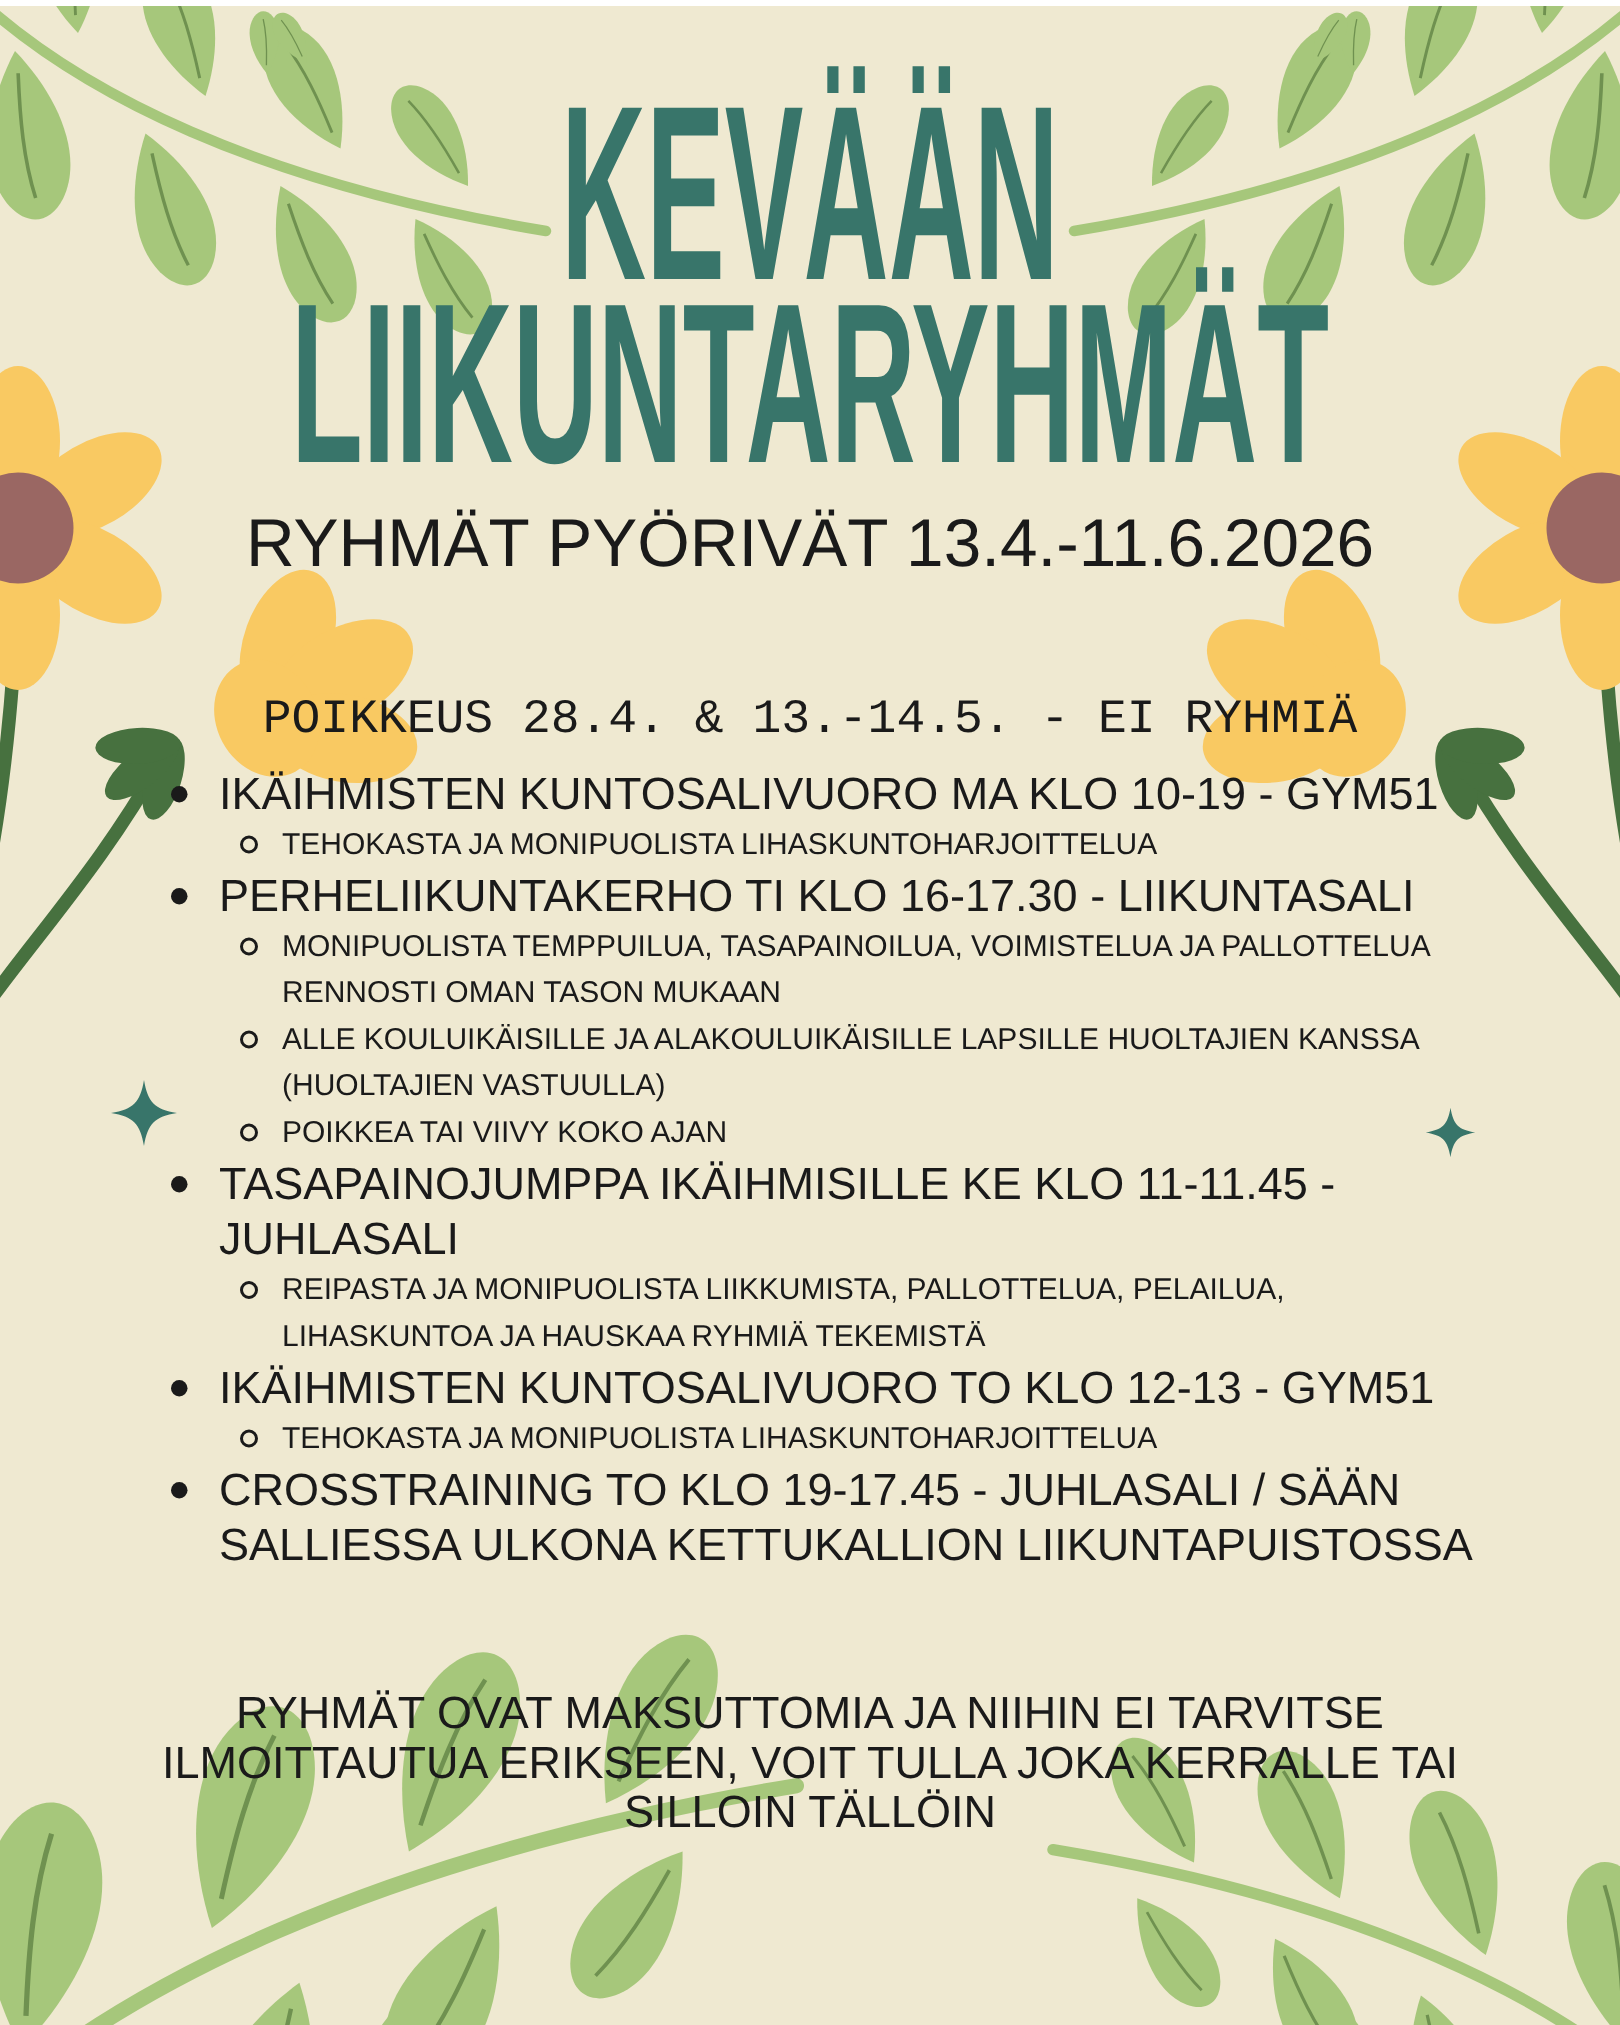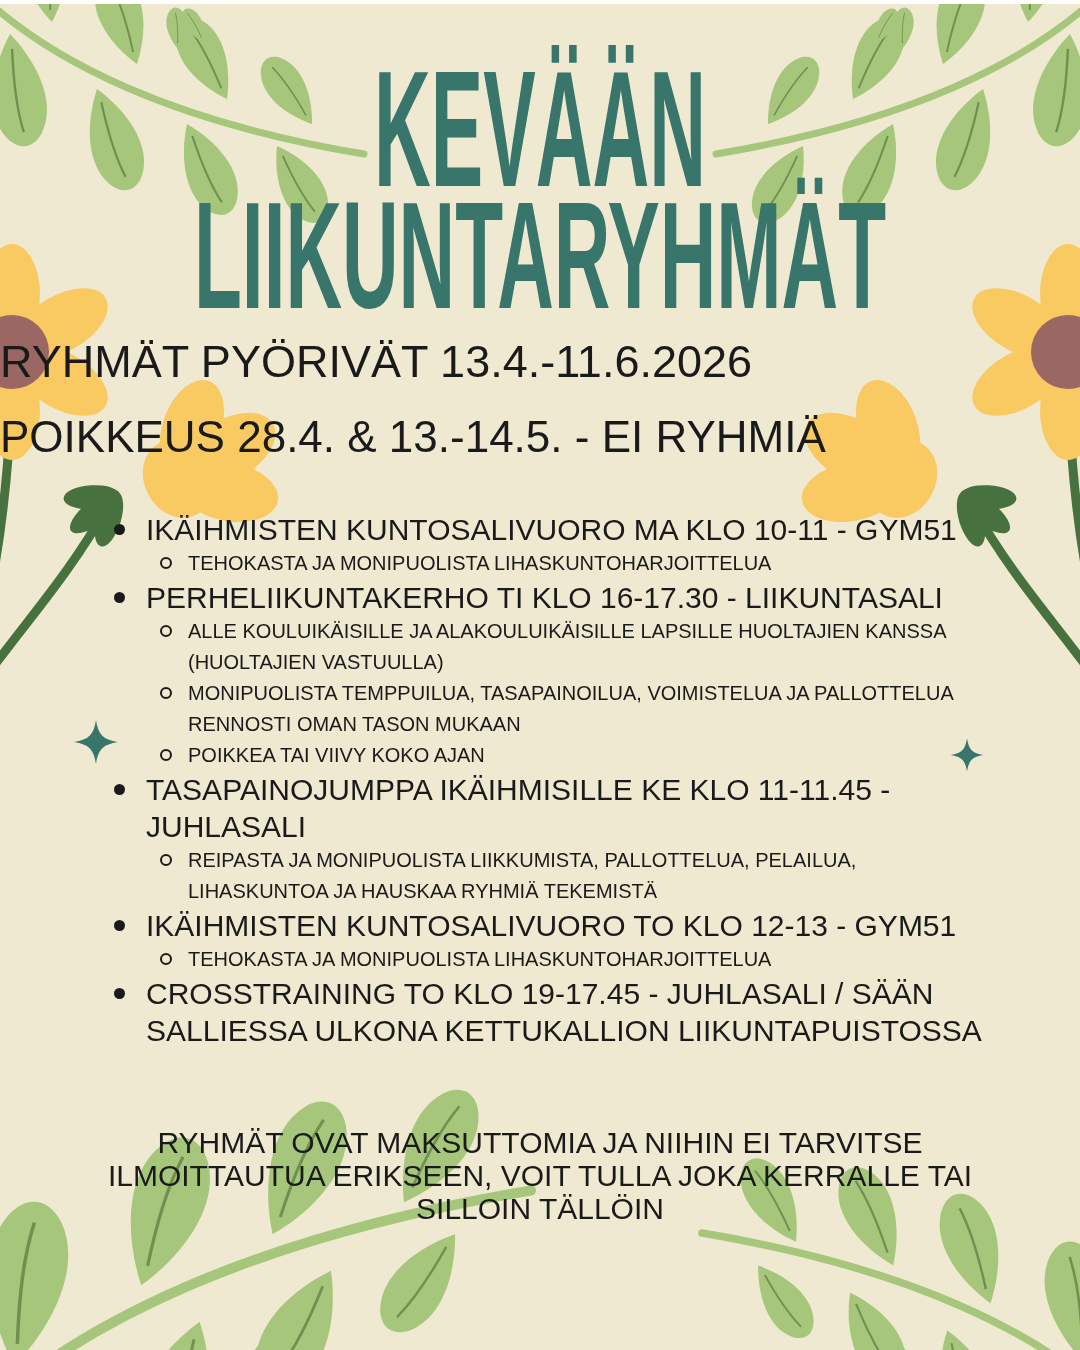--- a/index.html
+++ b/index.html
@@ -23,23 +23,23 @@
   .stem-light{stroke:var(--leaf,#A6C77B);stroke-width:7;fill:none;stroke-linecap:round;}
   .stem-dark{stroke:var(--stem,#47713F);stroke-width:9;fill:none;stroke-linecap:round;}
   .petal{fill:var(--petal,#F9C962);}
   .fcenter{fill:var(--flower-center,#9A6763);}
   .sepal-leaf{fill:var(--stem,#47713F);}
   .sparkle{fill:var(--sparkle,#38756A);}
 
   .title-svg{position:absolute;left:0;top:0;z-index:2;}
   .title-text{font-family:"Liberation Sans",sans-serif;font-weight:700;fill:var(--title,#38756A);}
 
-  .textblock{position:absolute;left:0;width:1080px;text-align:left;z-index:2;}
+  .textblock{position:absolute;left:0;width:1080px;text-align:center;z-index:2;}
   .subtitle{top:333px;font-size:45px;line-height:1.1;}
-  .exception{top:409px;font-size:44px;line-height:1.1;}
+  .exception{top:458px;font-size:32px;line-height:1.1;font-family:Liberation Mono, monospace;}
 
   .groups-wrap{position:absolute;left:112px;top:507px;width:880px;z-index:2;}
   ul.groups{list-style:none;margin:0;padding:0;}
   li.group-item{position:relative;padding-left:34px;font-size:30px;line-height:37px;}
   li.group-item > .group-title{display:block;}
   li.group-item::before{
     content:"";position:absolute;left:2px;top:13px;width:11px;height:11px;
     border-radius:50%;background:var(--text,#1a1a1a);
   }
   ul.details{list-style:none;margin:0;padding:0 0 0 12px;}
@@ -140,30 +140,30 @@
     <text class="title-text" x="540" y="182" text-anchor="middle" font-size="166" textLength="332" lengthAdjust="spacingAndGlyphs">KEVÄÄN</text>
     <text class="title-text" x="540" y="304" text-anchor="middle" font-size="152" textLength="692" lengthAdjust="spacingAndGlyphs">LIIKUNTARYHMÄT</text>
   </svg>
 
   <div class="textblock subtitle">RYHMÄT PYÖRIVÄT 13.4.-11.6.2026</div>
   <div class="textblock exception">POIKKEUS 28.4. &amp; 13.-14.5. - EI RYHMIÄ</div>
 
   <div class="groups-wrap">
     <ul class="groups">
       <li class="group-item">
-        <span class="group-title">IKÄIHMISTEN KUNTOSALIVUORO MA KLO 10-11 - GYM51</span>
+        <span class="group-title">IKÄIHMISTEN KUNTOSALIVUORO MA KLO 10-19 - GYM51</span>
         <ul class="details">
           <li class="detail-item">TEHOKASTA JA MONIPUOLISTA LIHASKUNTOHARJOITTELUA</li>
         </ul>
       </li>
       <li class="group-item">
         <span class="group-title">PERHELIIKUNTAKERHO TI KLO 16-17.30 - LIIKUNTASALI</span>
         <ul class="details">
+          <li class="detail-item">MONIPUOLISTA TEMPPUILUA, TASAPAINOILUA, VOIMISTELUA JA PALLOTTELUA RENNOSTI OMAN TASON MUKAAN</li>
           <li class="detail-item">ALLE KOULUIKÄISILLE JA ALAKOULUIKÄISILLE LAPSILLE HUOLTAJIEN KANSSA (HUOLTAJIEN VASTUULLA)</li>
-          <li class="detail-item">MONIPUOLISTA TEMPPUILUA, TASAPAINOILUA, VOIMISTELUA JA PALLOTTELUA RENNOSTI OMAN TASON MUKAAN</li>
           <li class="detail-item">POIKKEA TAI VIIVY KOKO AJAN</li>
         </ul>
       </li>
       <li class="group-item">
         <span class="group-title">TASAPAINOJUMPPA IKÄIHMISILLE KE KLO 11-11.45 - JUHLASALI</span>
         <ul class="details">
           <li class="detail-item">REIPASTA JA MONIPUOLISTA LIIKKUMISTA, PALLOTTELUA, PELAILUA, LIHASKUNTOA JA HAUSKAA RYHMIÄ TEKEMISTÄ</li>
         </ul>
       </li>
       <li class="group-item">

